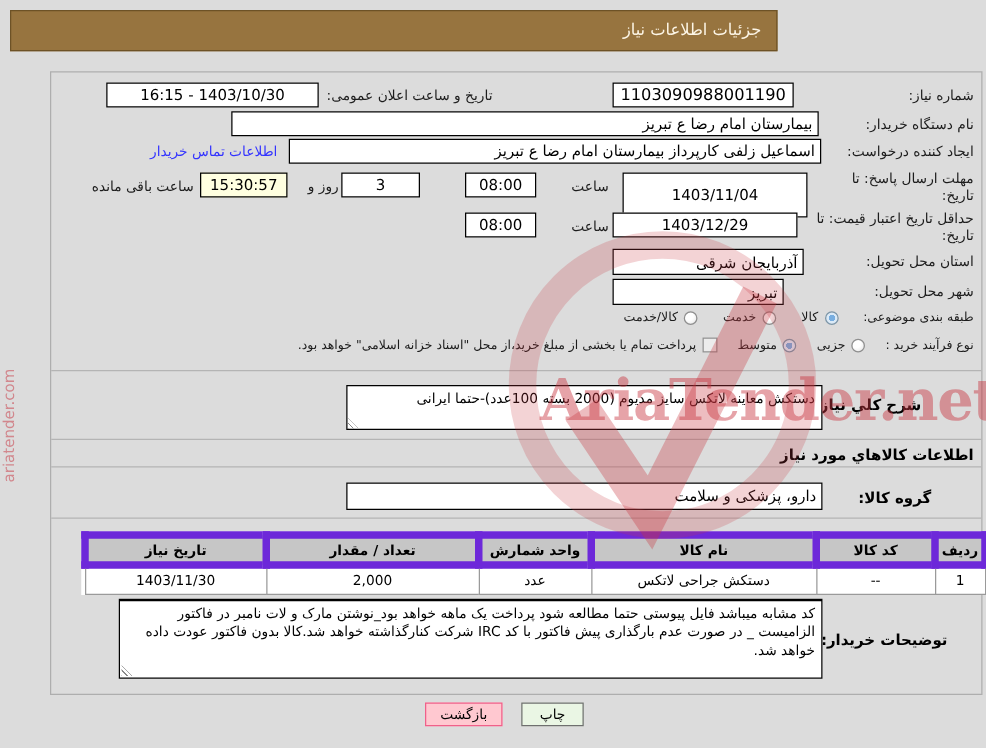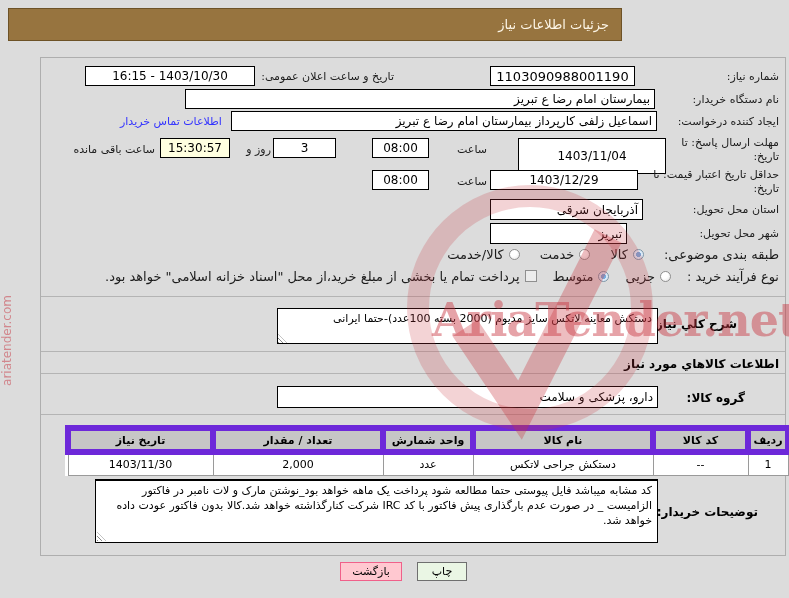--- a/index.html
+++ b/index.html
@@ -20,21 +20,21 @@
 
   .tb { position:absolute; background:#fff; border:1px solid #000; font-size:12px; color:#000;
     display:flex; align-items:center; padding:0 4px; white-space:nowrap; overflow:hidden; direction:rtl; }
   .tb.center { justify-content:center; }
   .tb.yellow { background:#ffffe0; }
 
   .link { position:absolute; font-size:11px; color:#3333ff; white-space:nowrap; cursor:pointer; direction:rtl; }
 
   .flexrow { position:absolute; display:flex; direction:rtl; align-items:center; gap:20px; height:16px; }
   .rgroup { display:flex; direction:rtl; align-items:center; gap:5px; }
-  .rgroup span { font-size:13px; color:#1c1c1c; white-space:nowrap; }
+  .rgroup span { font-size:10px; color:#1c1c1c; white-space:nowrap; }
   .radio { width:11px; height:11px; border-radius:50%; border:1px solid #8f8f8f;
     background:radial-gradient(circle at 35% 30%, #ffffff 0 40%, #e3e3e3); flex:none; }
   .radio.sel { background:radial-gradient(circle at 50% 50%, #78aee0 0 2.5px, #dbeaf7 2.5px); border-color:#7d96a8; }
   .checkbox { width:12px; height:12px; border:1px solid #8f8f8f; background:#ececec; flex:none; }
 
   .ta { position:absolute; background:#fff; border:1px solid #000; font-size:11px; color:#000;
     padding:2px 5px; direction:rtl; text-align:right; line-height:15px; overflow:hidden; }
   .grip { position:absolute; left:1px; bottom:1px; width:9px; height:9px;
     background:repeating-linear-gradient(45deg, #8a8a8a 0 1px, transparent 1px 3px);
     clip-path:polygon(0 0, 0 100%, 100% 100%); }
@@ -79,21 +79,21 @@
 
   <div class="lbl" style="right:10px; top:93px">نام دستگاه خریدار:</div>
   <div class="tb" style="left:185px; top:89px; width:470px; height:20px">بیمارستان امام رضا  ع  تبریز</div>
 
   <div class="lbl" style="right:10px; top:115px">ایجاد کننده درخواست:</div>
   <div class="tb" style="left:231px; top:111px; width:426px; height:20px">اسماعیل زلفی کارپرداز بیمارستان امام رضا  ع  تبریز</div>
   <div class="link" style="left:120px; top:115px">اطلاعات تماس خریدار</div>
 
   <div class="lbl" style="right:10px; top:136px">مهلت ارسال پاسخ: تا</div>
   <div class="lbl" style="right:10px; top:150px">تاریخ:</div>
-  <div class="tb center" style="left:518px; top:138px; width:148px; height:36px">1403/11/04</div>
+  <div class="tb center" style="left:498px; top:138px; width:148px; height:36px">1403/11/04</div>
   <div class="lbl" style="right:302px; top:143px">ساعت</div>
   <div class="tb center" style="left:372px; top:138px; width:57px; height:20px">08:00</div>
   <div class="tb center" style="left:273px; top:138px; width:63px; height:20px">3</div>
   <div class="lbl" style="right:518px; top:143px">روز و</div>
   <div class="tb center yellow" style="left:160px; top:138px; width:70px; height:20px">15:30:57</div>
   <div class="lbl" style="right:634px; top:143px">ساعت باقی مانده</div>
 
   <div class="lbl" style="right:10px; top:168px">حداقل تاریخ اعتبار قیمت: تا</div>
   <div class="lbl" style="right:10px; top:182px">تاریخ:</div>
   <div class="tb center" style="left:490px; top:170px; width:148px; height:20px">1403/12/29</div>

